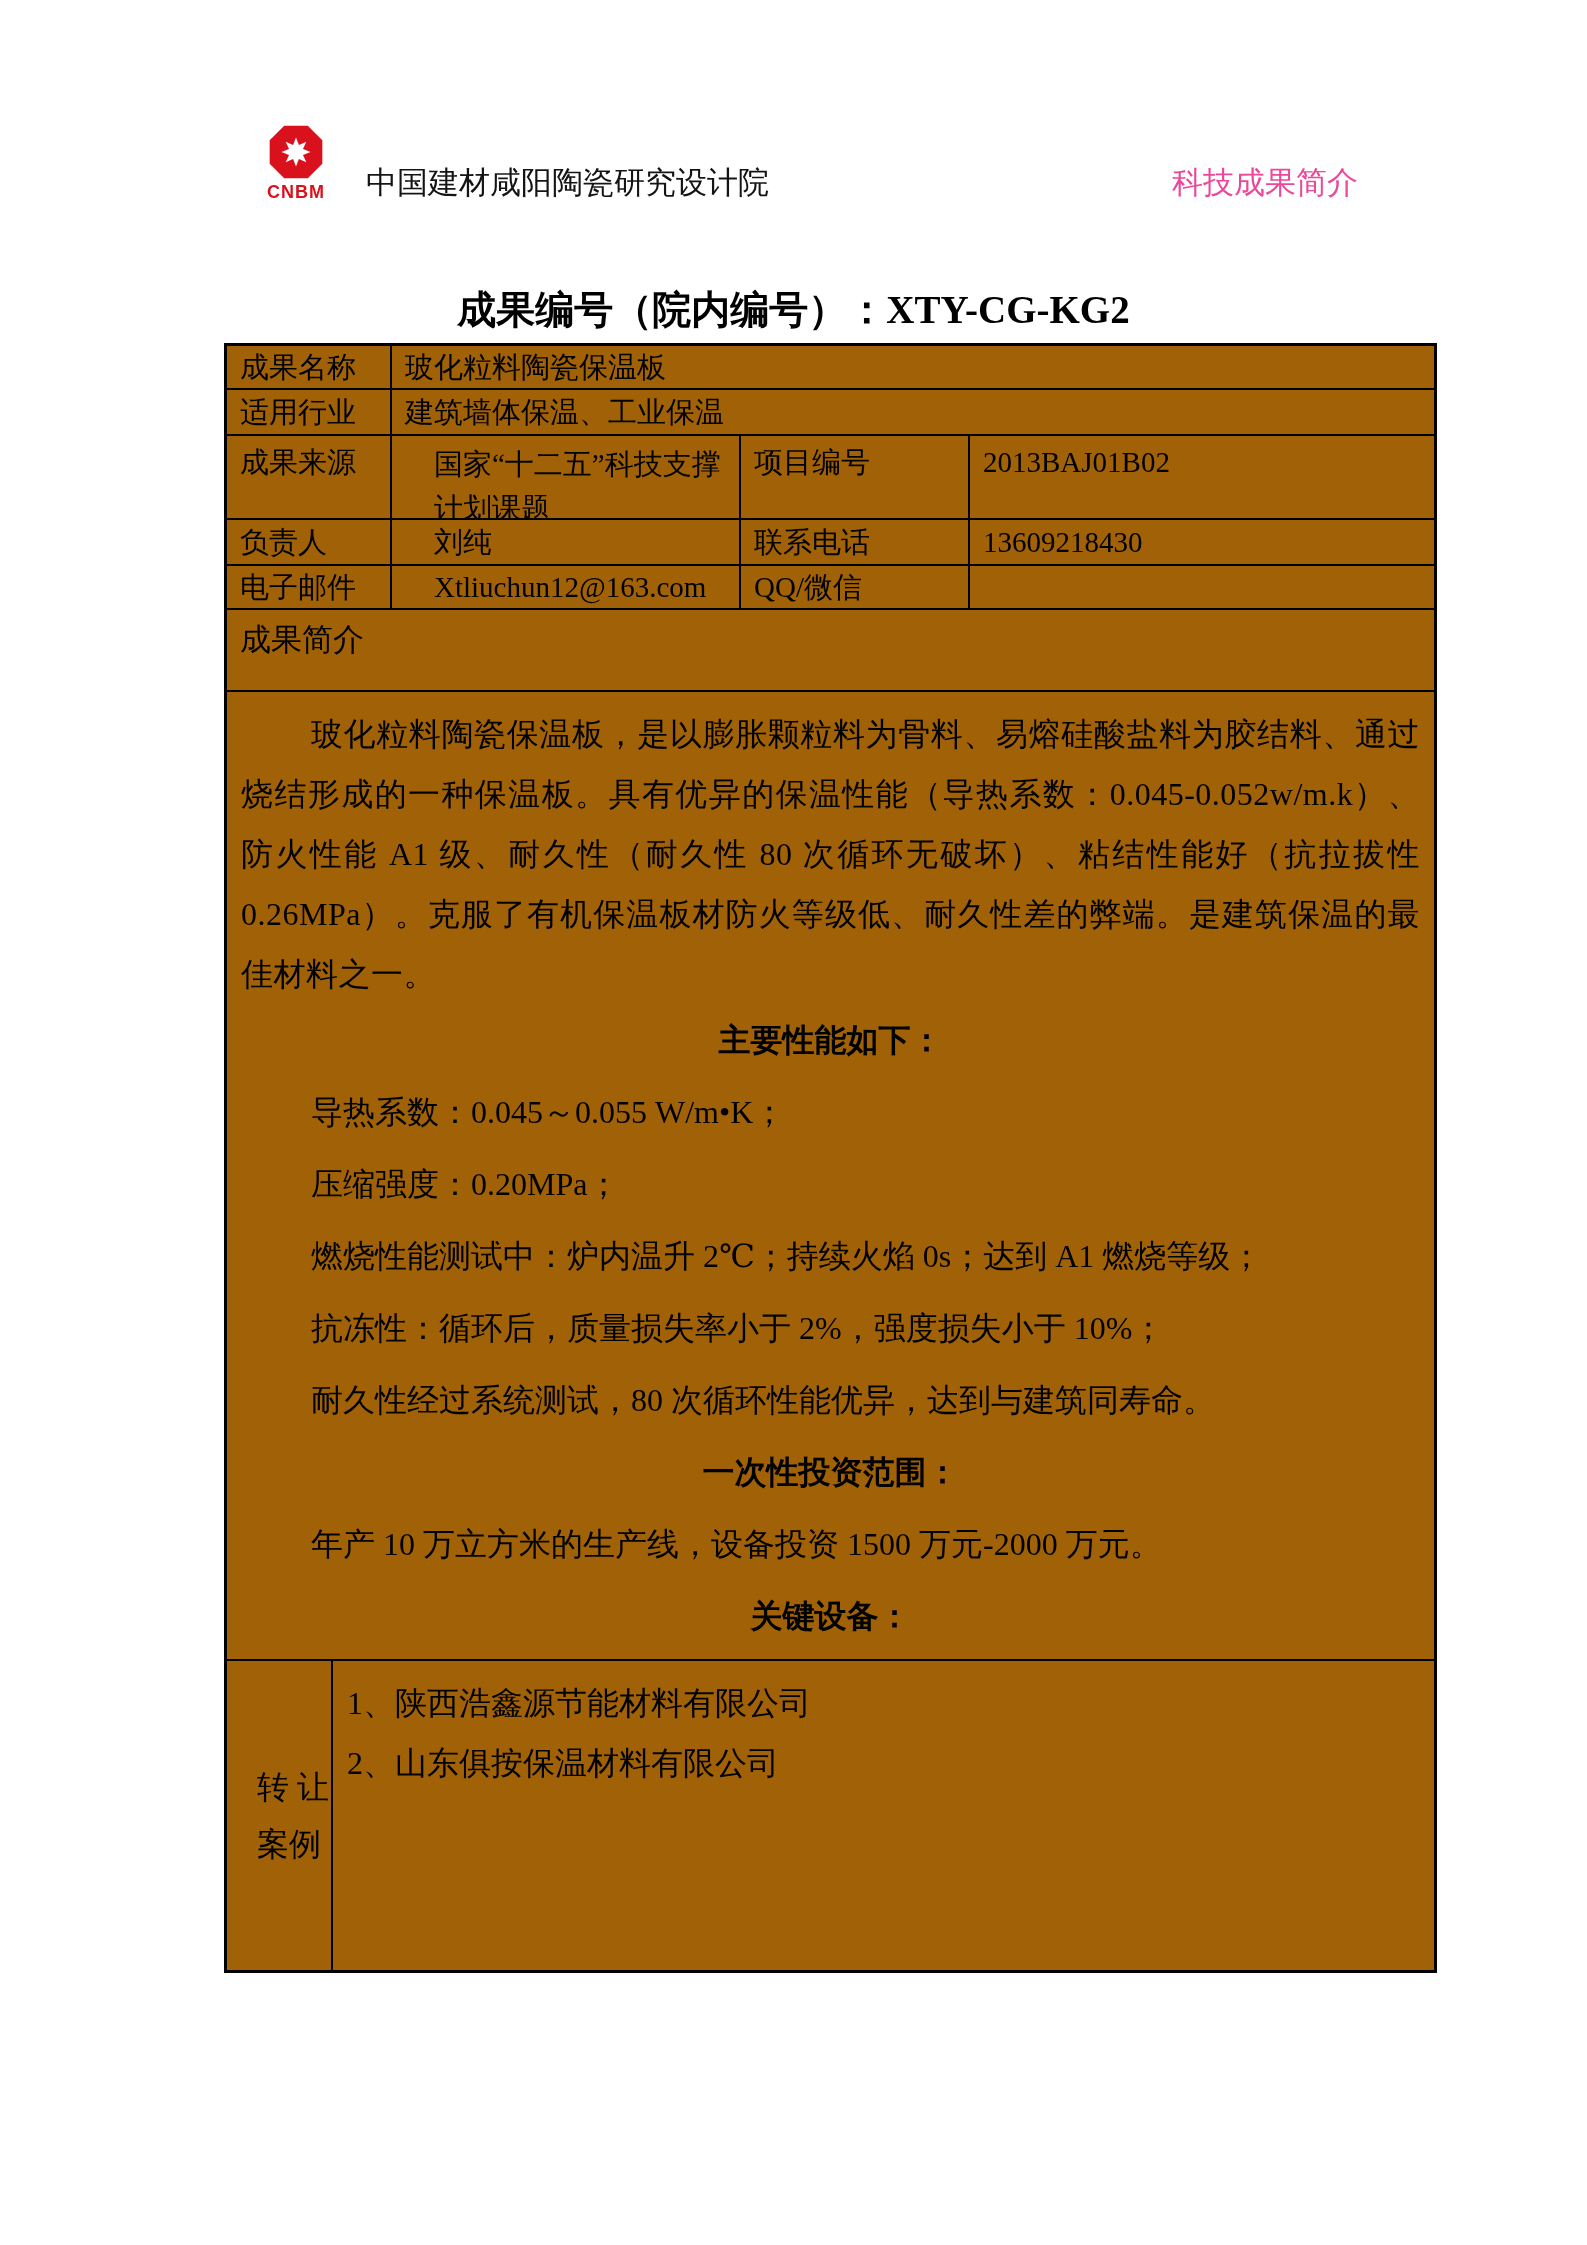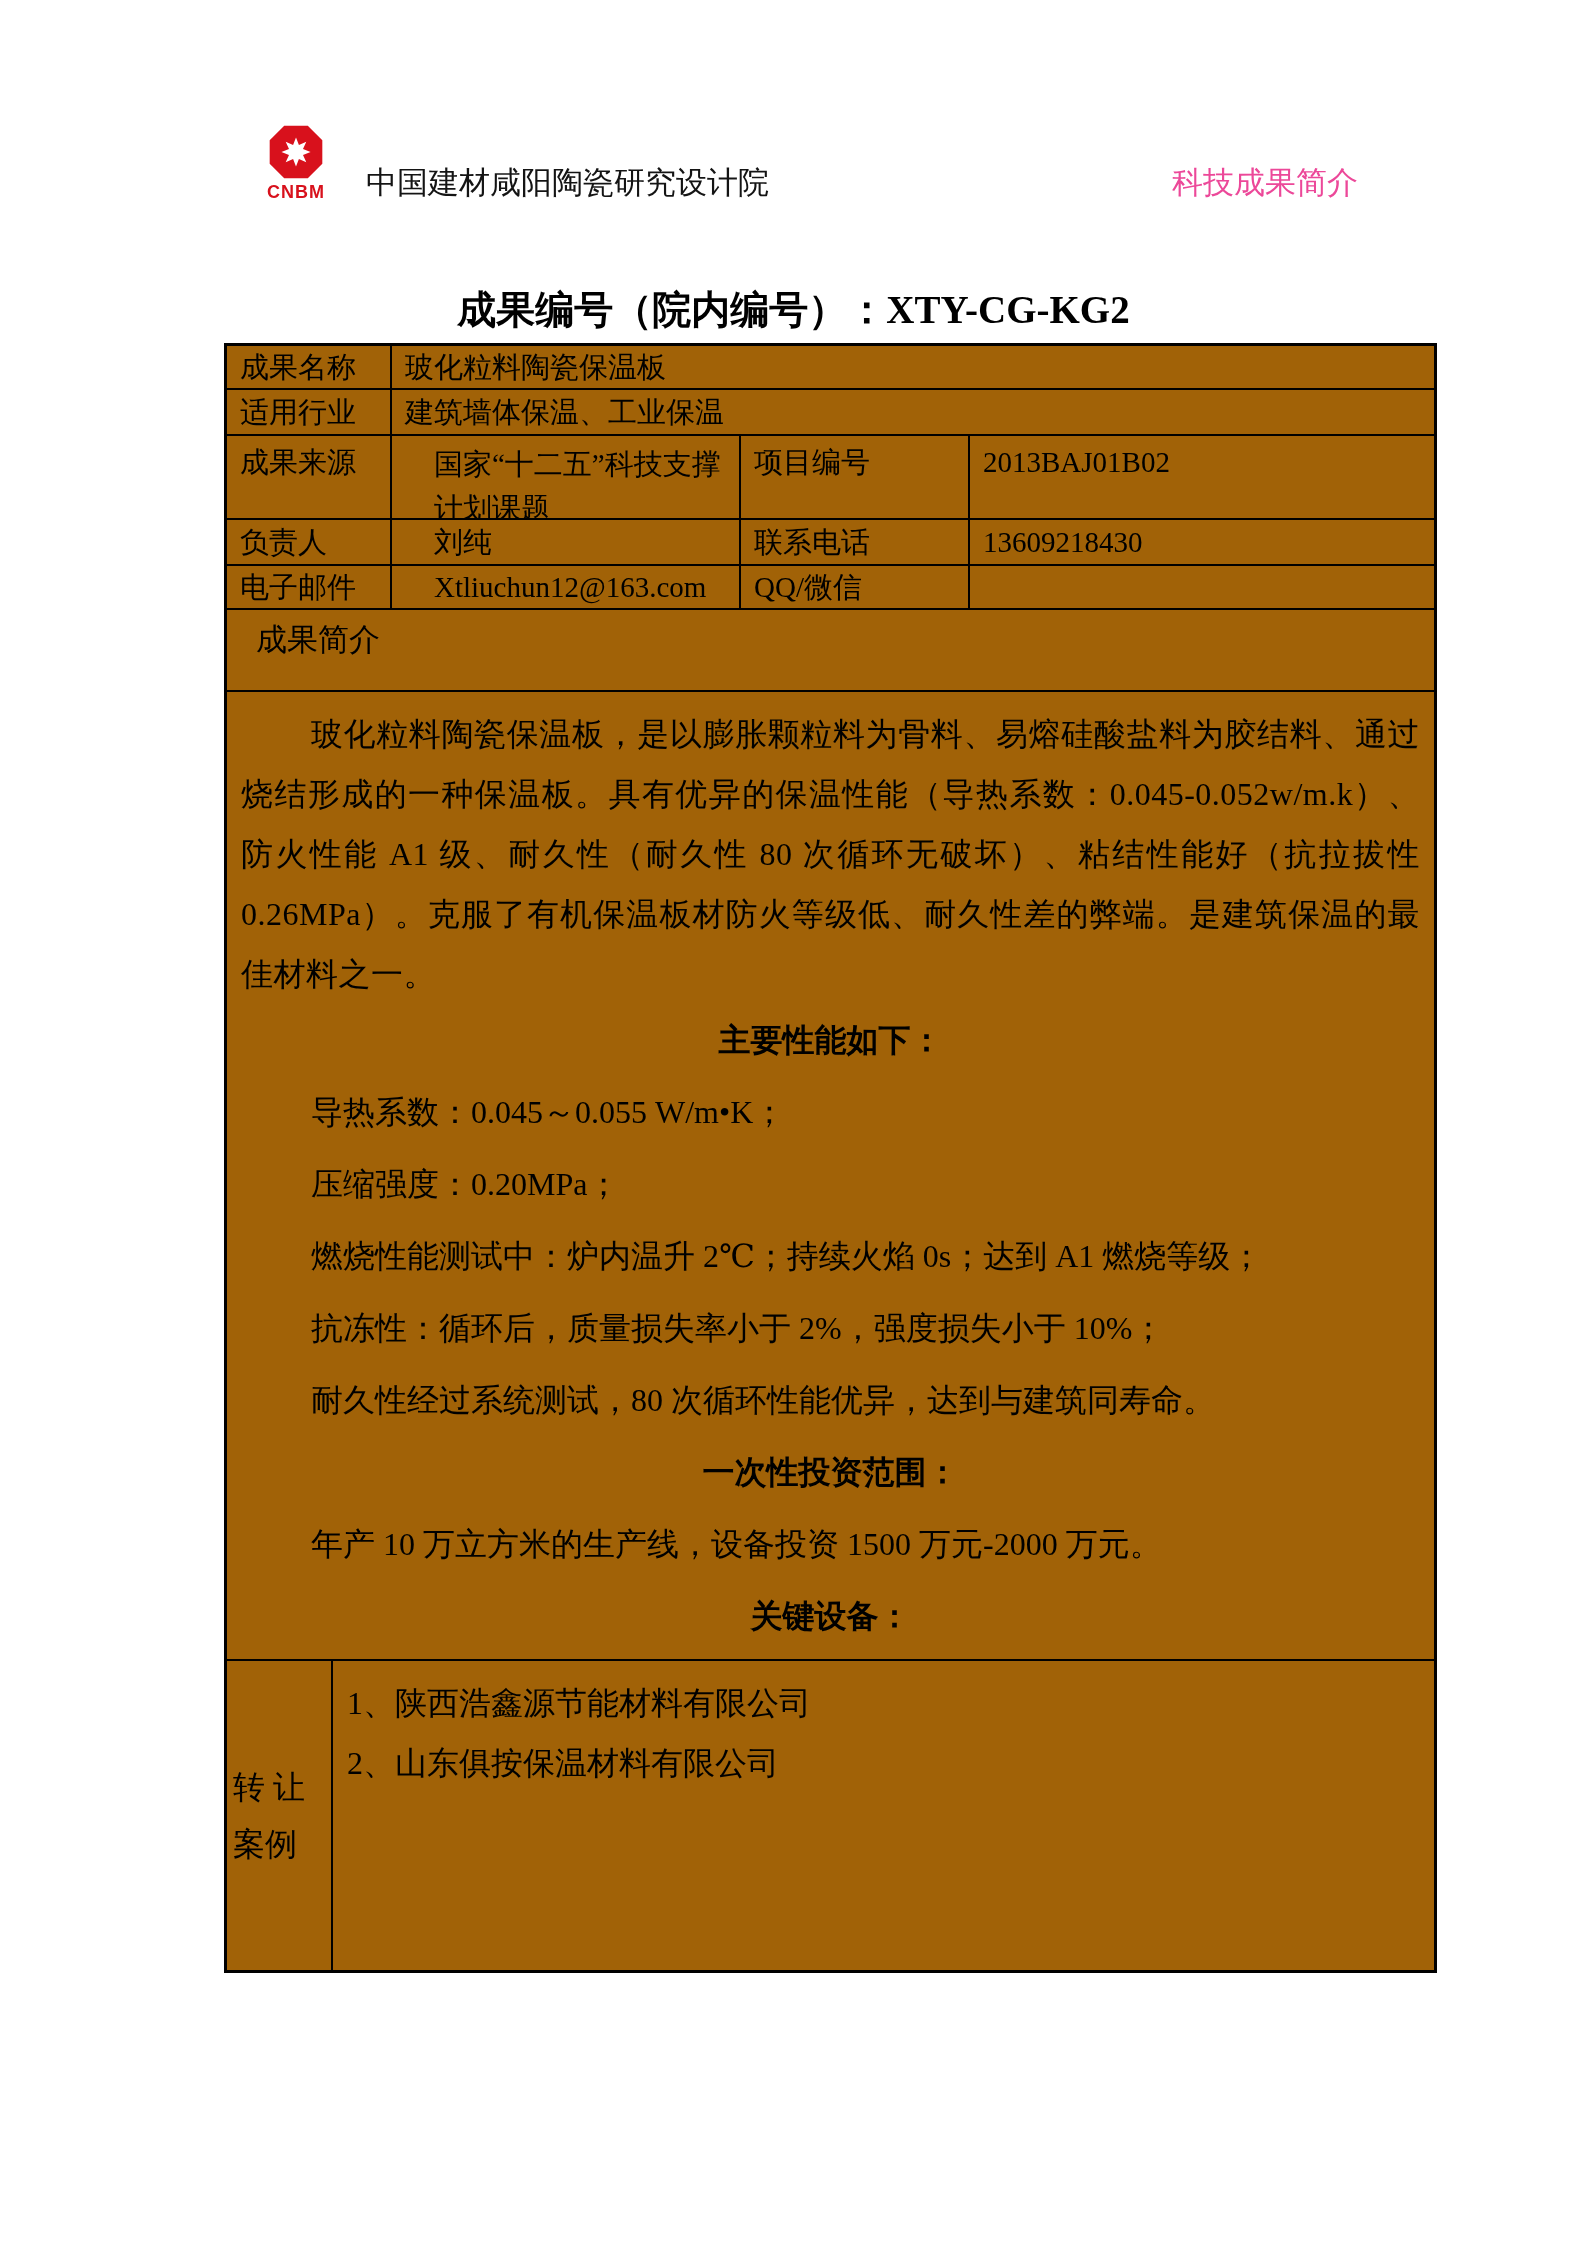--- a/index.html
+++ b/index.html
@@ -54,21 +54,21 @@
   .w-label  { width:165px; flex:none; }
   .w-val2   { flex:1; }
   .w-valA   { width:349px; flex:none;padding-left:42px; }
   .w-labelB { width:229px; flex:none; }
   .w-valB   { flex:1; }
   .h44 { height:44px; }
   .h46 { height:46px; }
   .h86 { height:84px; }
   .top-align { align-items:flex-start; padding-top:6px; }
 
-  .section-label-row { height:82px;padding-left:16px; }
+  .section-label-row { height:82px; }
   .section-label-cell {
     width:100%; font-size:31px; padding:10px 13px 0 13px;
     display:block;
   }
 
   
   .body-row { height:969px; }
   .body-cell { display:block; width:100%; padding:0 14px; font-size:32px; }
   .intro {
     margin-top:12px; text-indent:70px; line-height:60px;
@@ -80,21 +80,21 @@
     font-size:32px;
     text-align:center;
   }
   .b-line { line-height:72px; text-indent:70px; }
 
   
   .transfer-row { height:309px; }
   .transfer-label {
     width:106px; flex:none; border-right:2px solid #000;
     display:flex; flex-direction:column; justify-content:center;
-    padding:0 0 0 6px; font-size:32px; line-height:57px;
+    padding:0 0 0 30px; font-size:32px; line-height:57px;
   }
   .transfer-content {
     flex:1; display:block; padding:12px 28px 0 14px;
     font-size:32px;
     border-radius:28px;
   }
   .case-line { line-height:60px; }
 </style>
 </head>
 <body>

